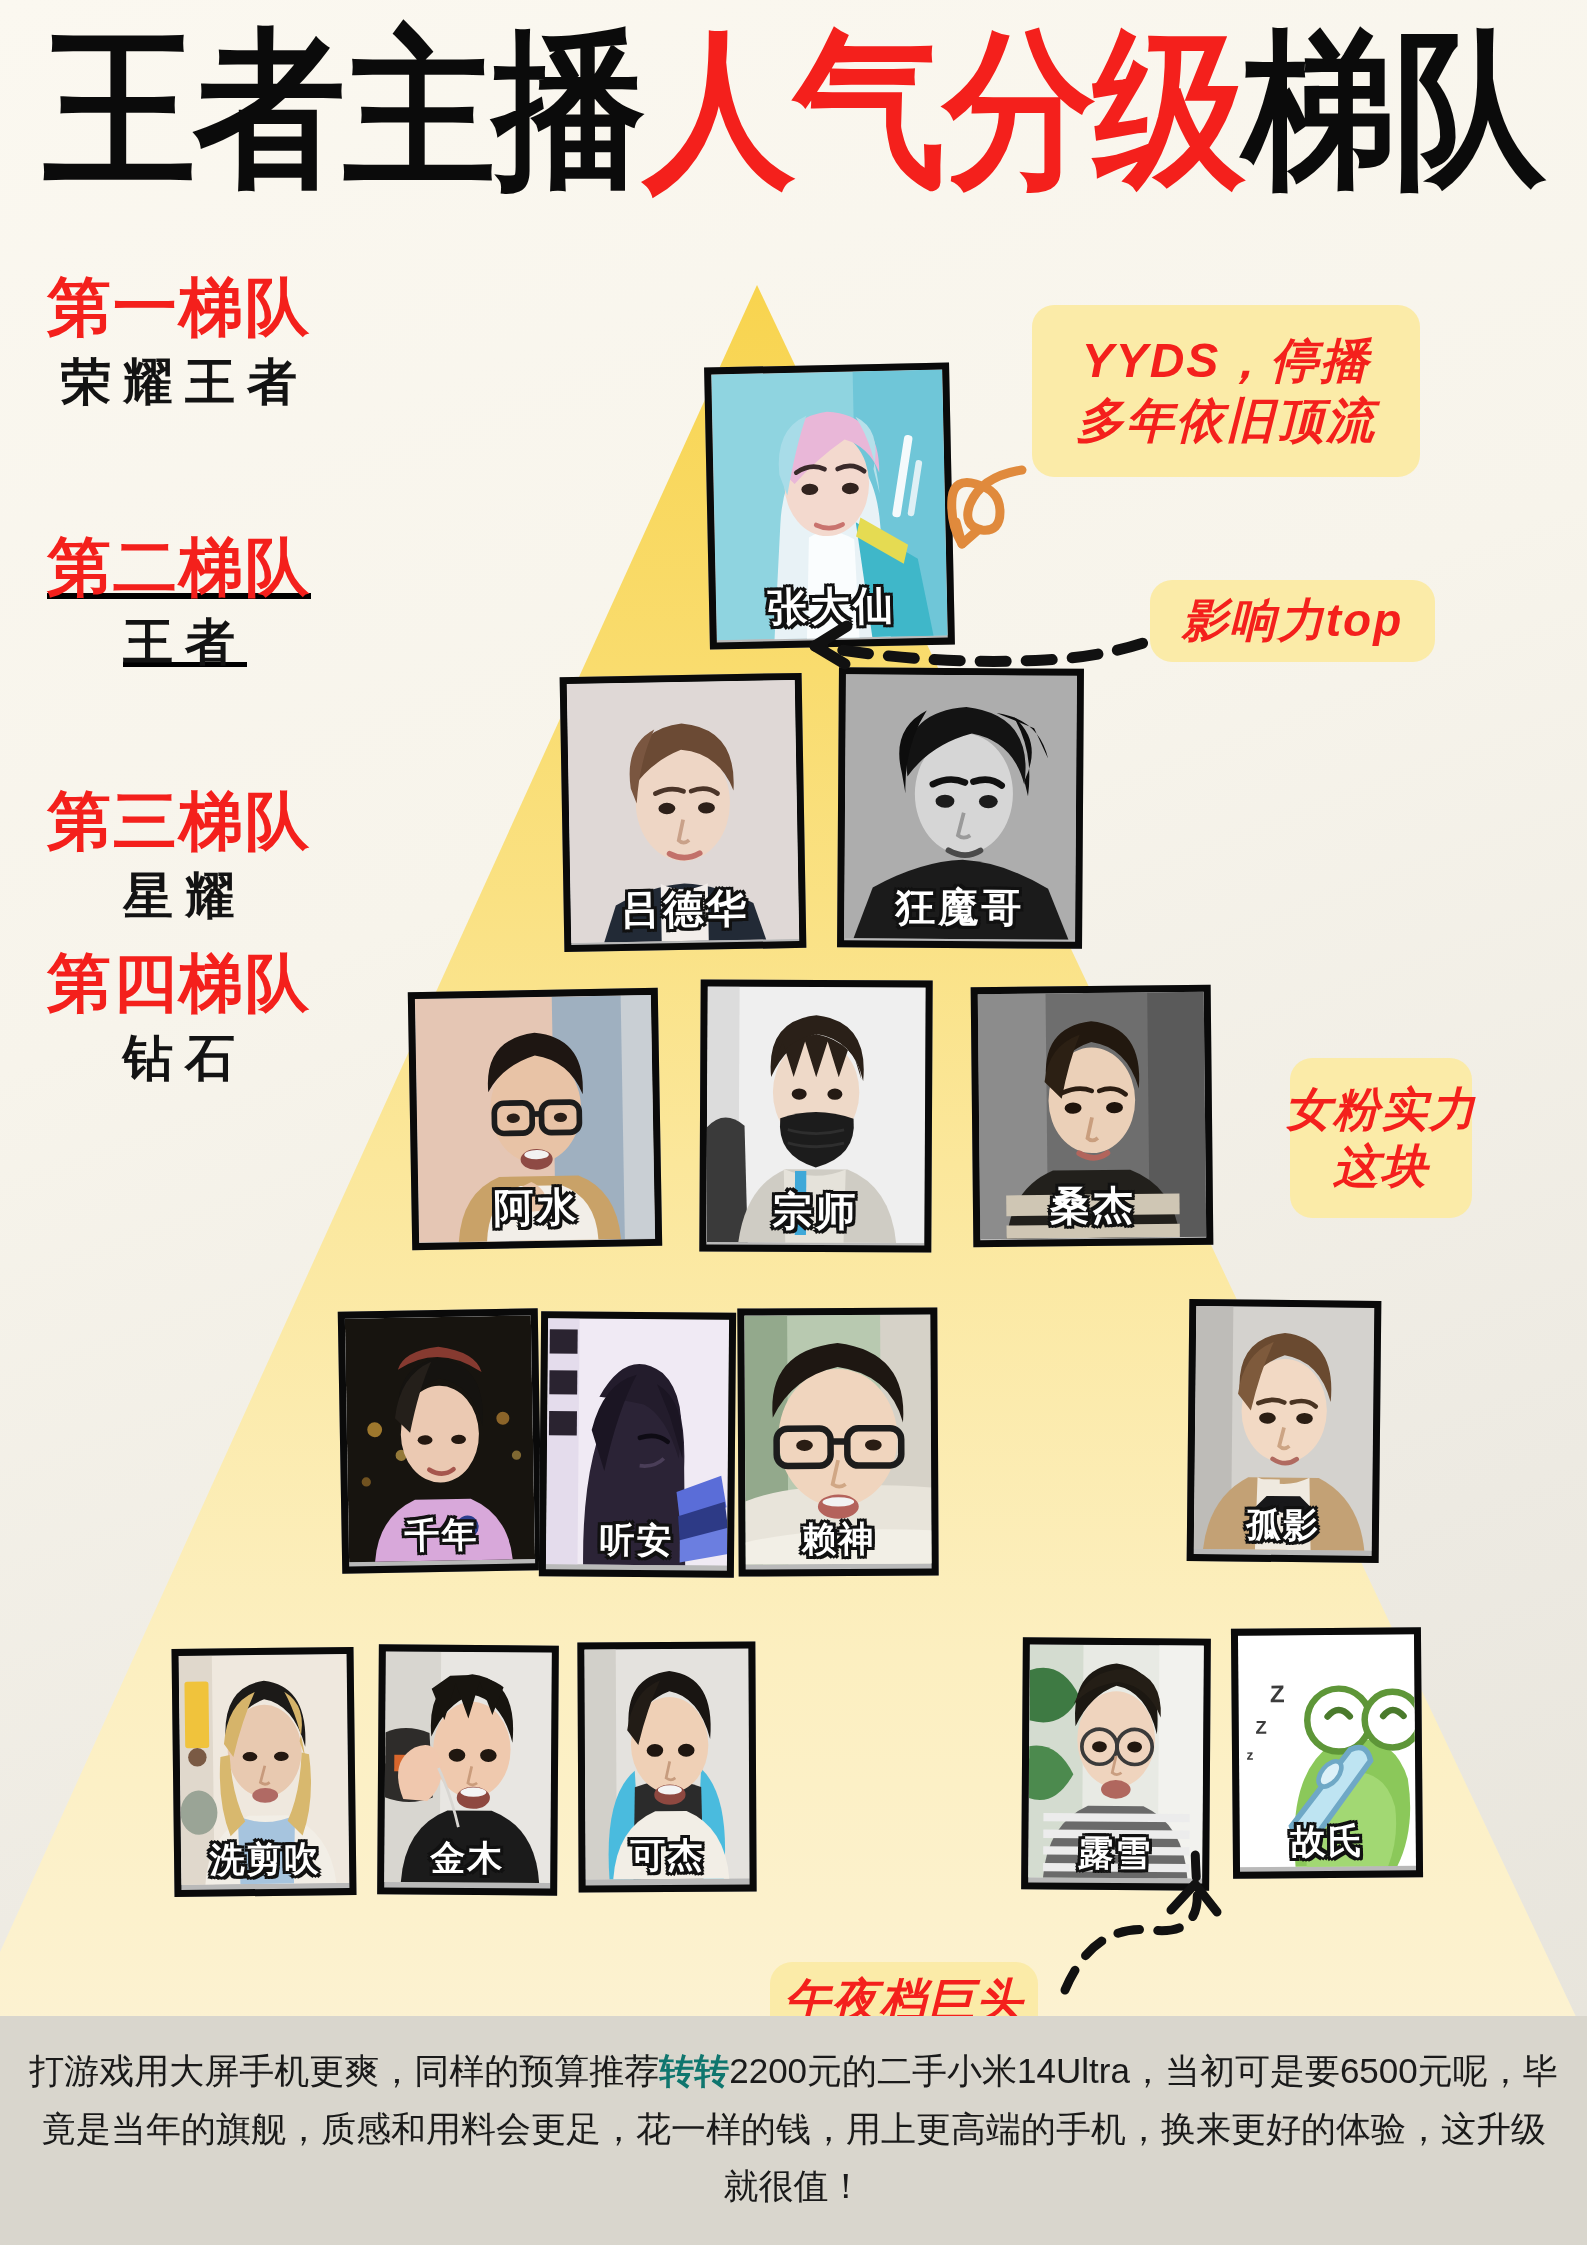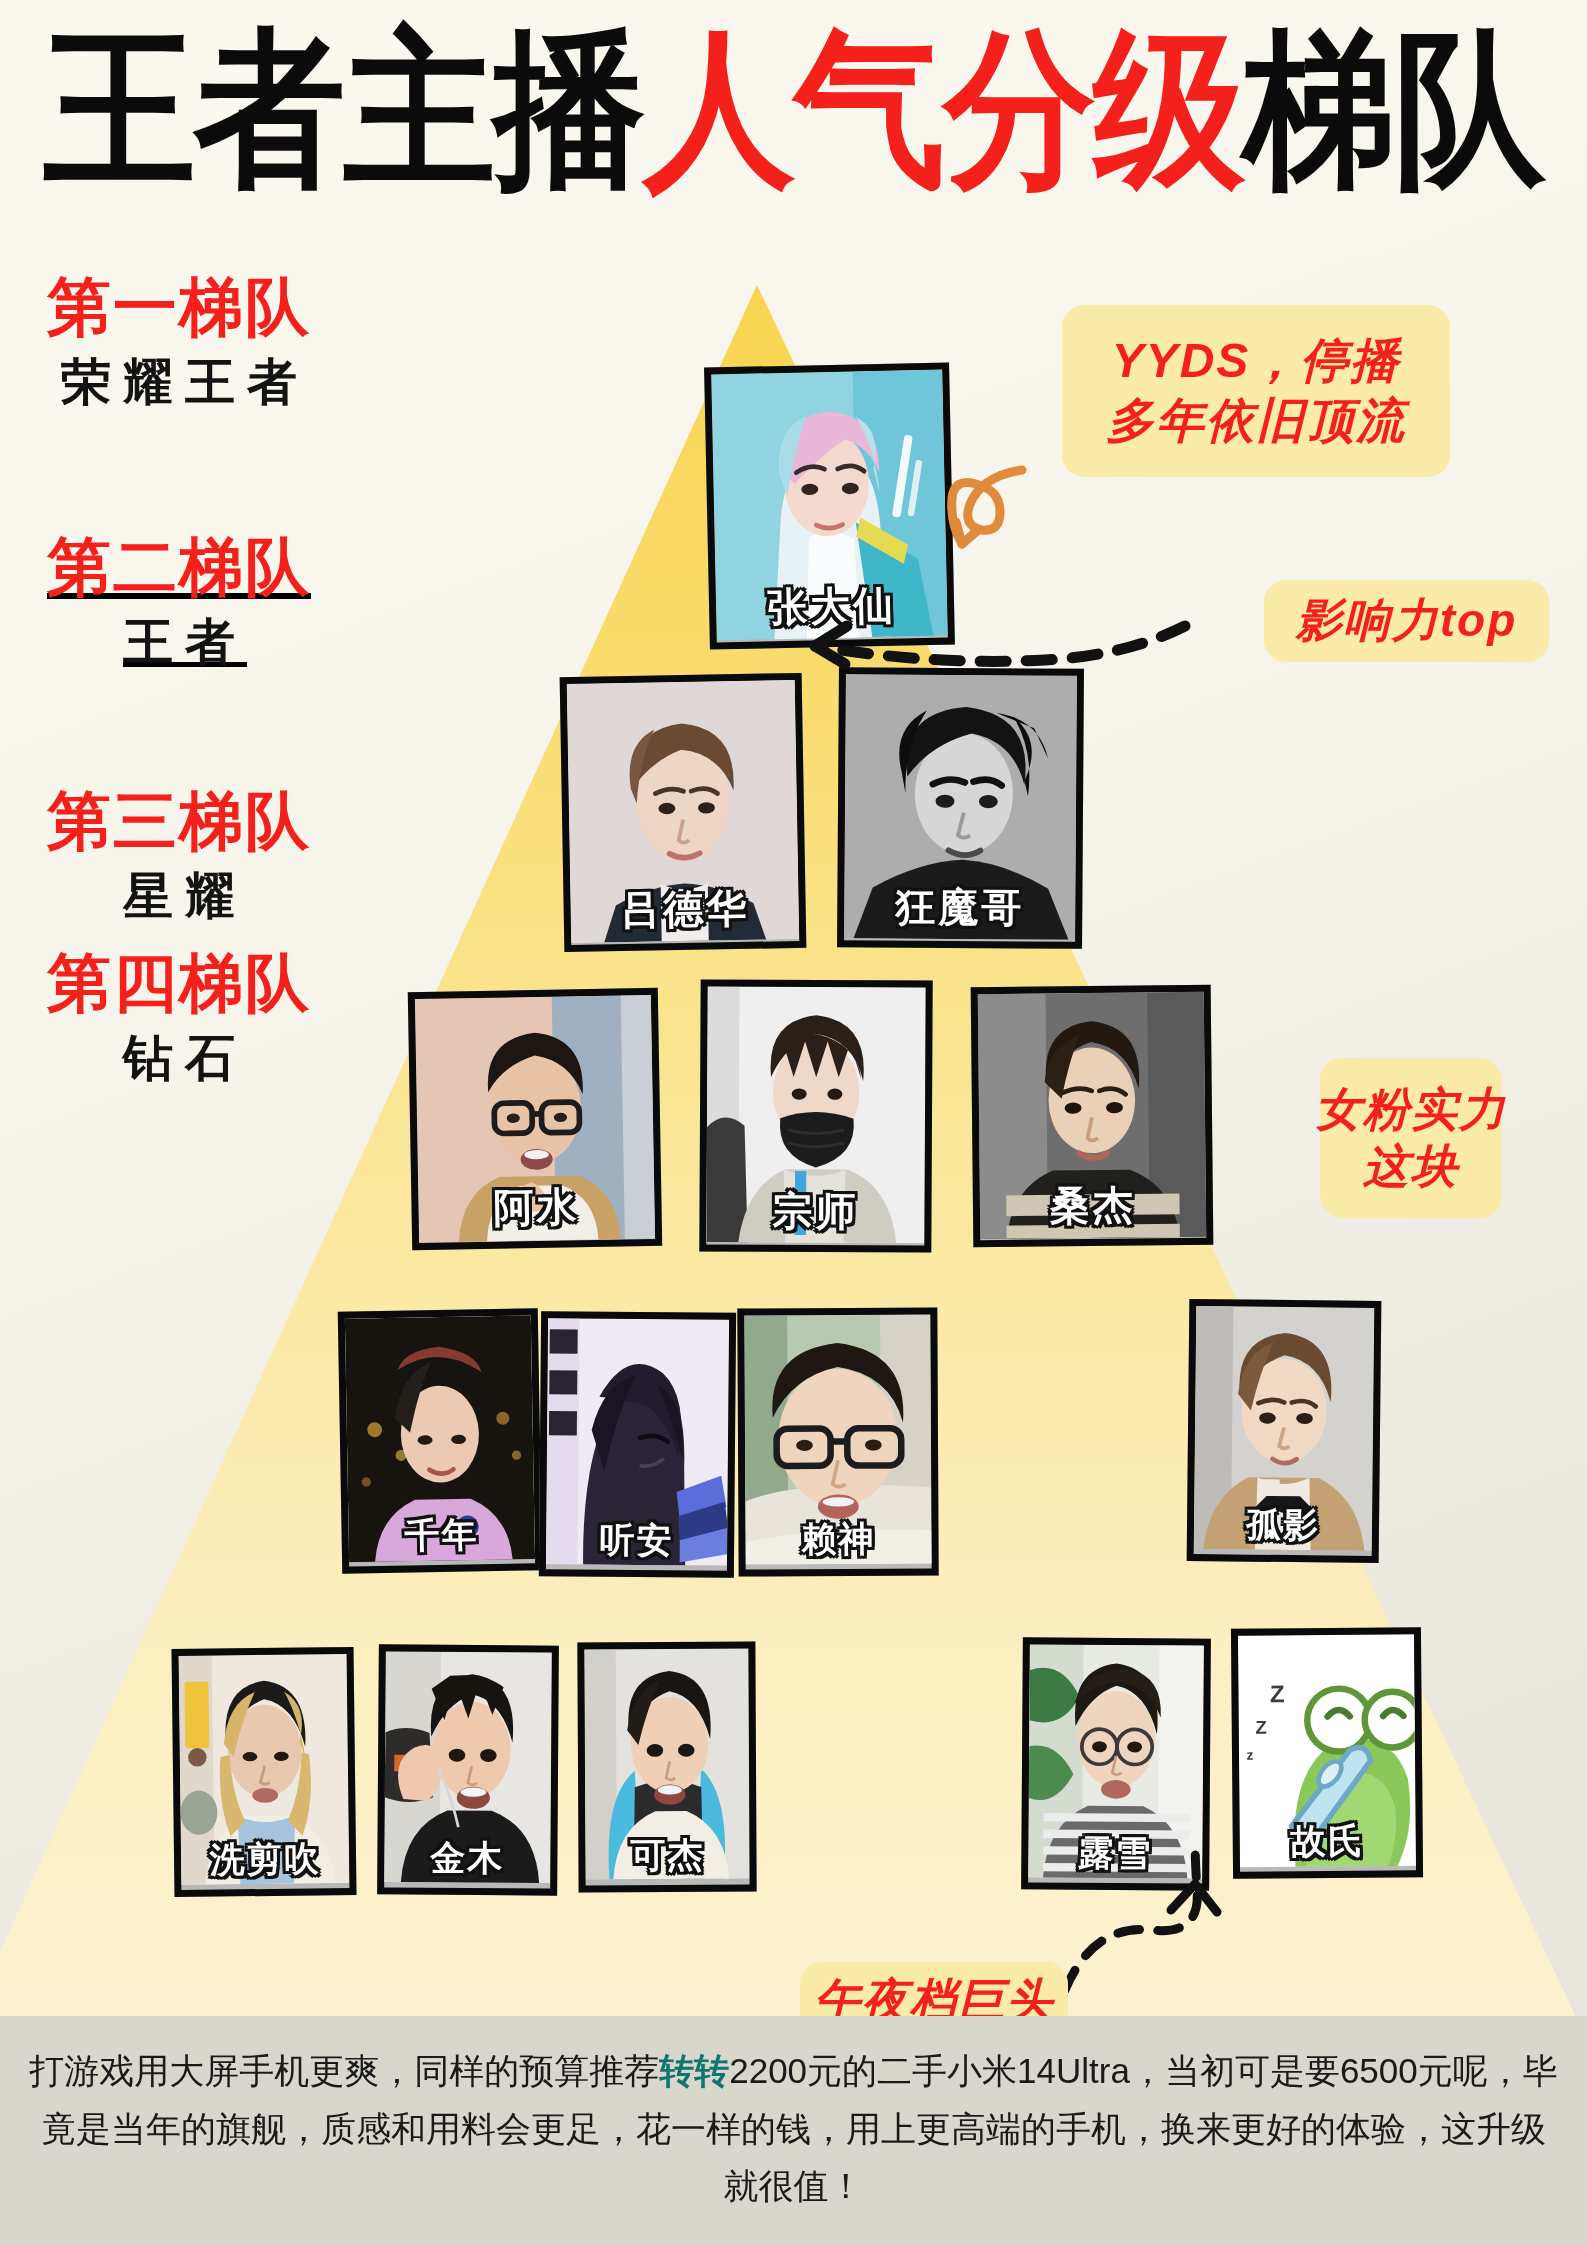--- a/index.html
+++ b/index.html
@@ -98,21 +98,20 @@
     border-radius:22px;
     color:#F4201C;
     font-weight:900;
     font-style:italic;
     text-align:center;
     display:flex;flex-direction:column;
     align-items:center;justify-content:center;
     letter-spacing:2px;
     padding:10px 18px;
     box-sizing:border-box;
-    margin-left:30px;
   }
   .bubble div{white-space:nowrap;line-height:1.25;}
 
   
   .anno{position:absolute;z-index:7;pointer-events:none;}
 
   
   .footer{
     position:absolute;left:0;bottom:0;width:1587px;
     background:#D9D6CD;
@@ -484,21 +483,21 @@
       <text x="8" y="134" font-size="15" font-weight="700" fill="#3C3C3C" font-family="'Liberation Sans',sans-serif">z</text>
     </svg>
     <div class="cname">故氏</div>
   </div>
 
   <div class="bubble" id="b-yyds" style="left:1032px;top:305px;width:388px;height:172px;font-size:48px;">
     <div>YYDS，停播</div>
     <div>多年依旧顶流</div>
   </div>
 
-  <div class="bubble" id="b-influence" style="left:1234px;top:580px;width:285px;height:82px;font-size:46px;">
+  <div class="bubble" id="b-influence" style="left:1150px;top:580px;width:285px;height:82px;font-size:46px;">
     <div>影响力top</div>
   </div>
 
   <div class="bubble" id="b-fans" style="left:1290px;top:1058px;width:182px;height:160px;font-size:46px;">
     <div>女粉实力</div>
     <div>这块</div>
   </div>
 
   <div class="bubble" id="b-midnight" style="left:770px;top:1962px;width:268px;height:78px;font-size:46px;">
     <div>午夜档巨头</div>

